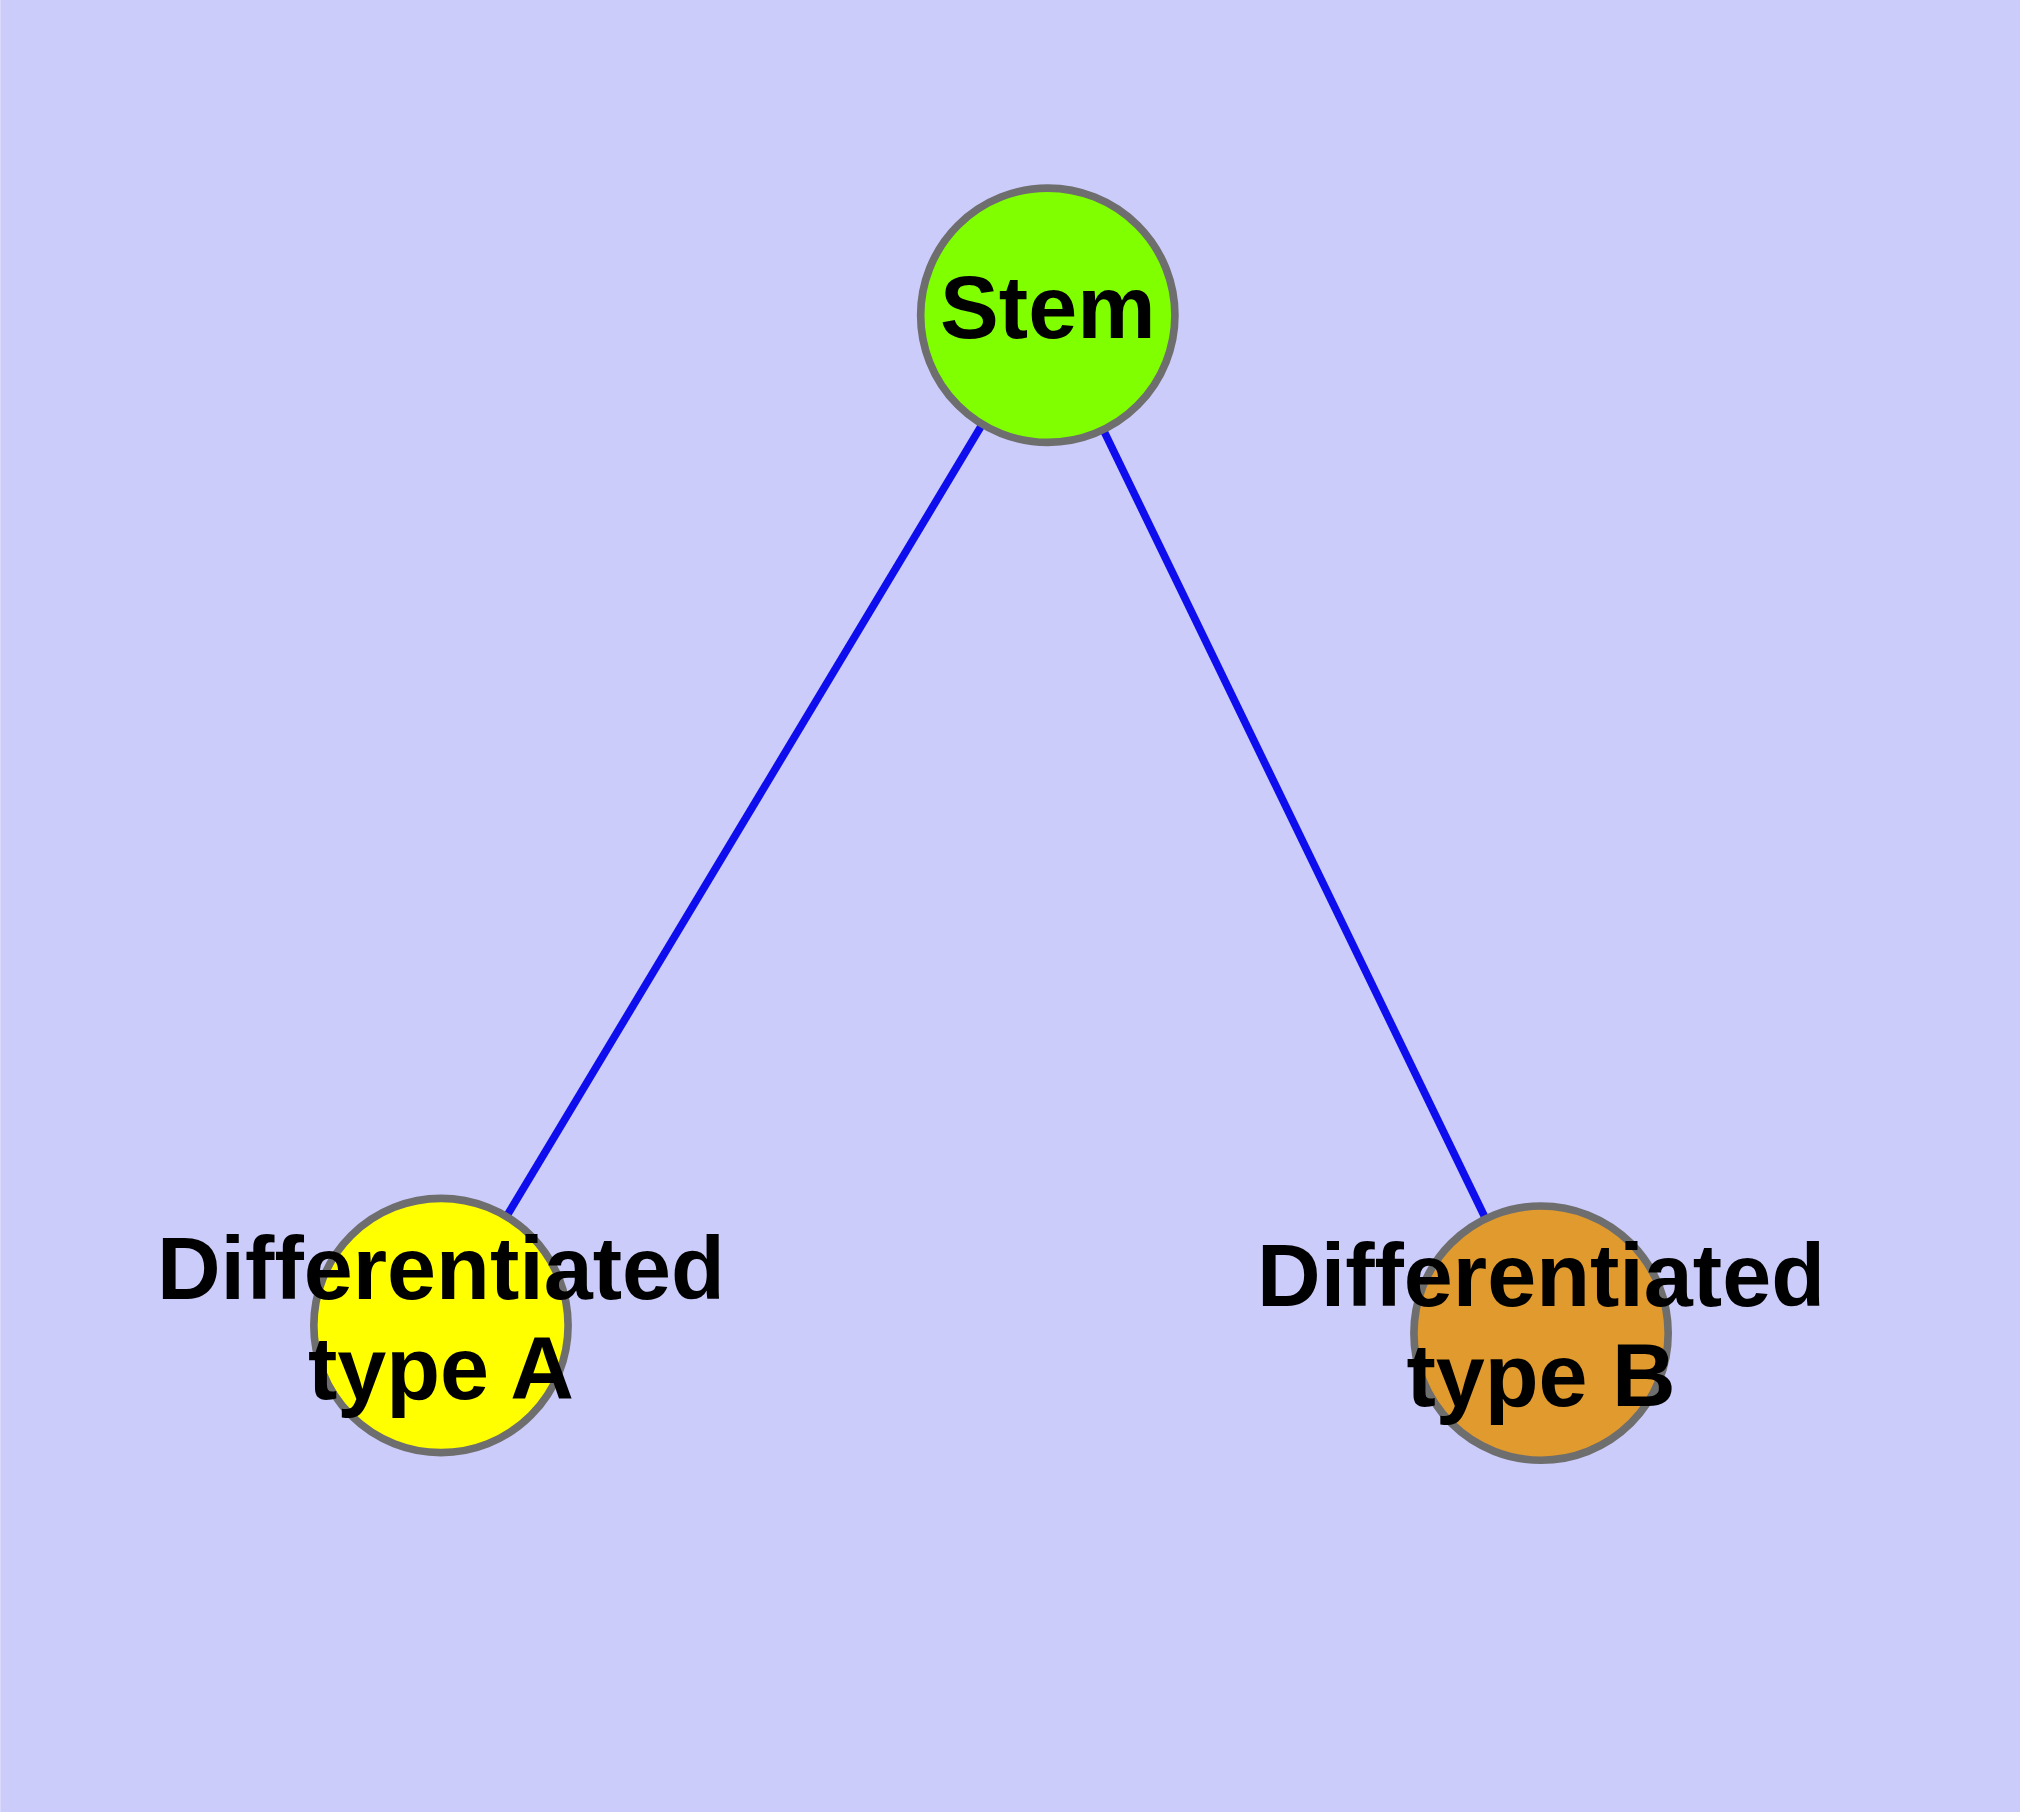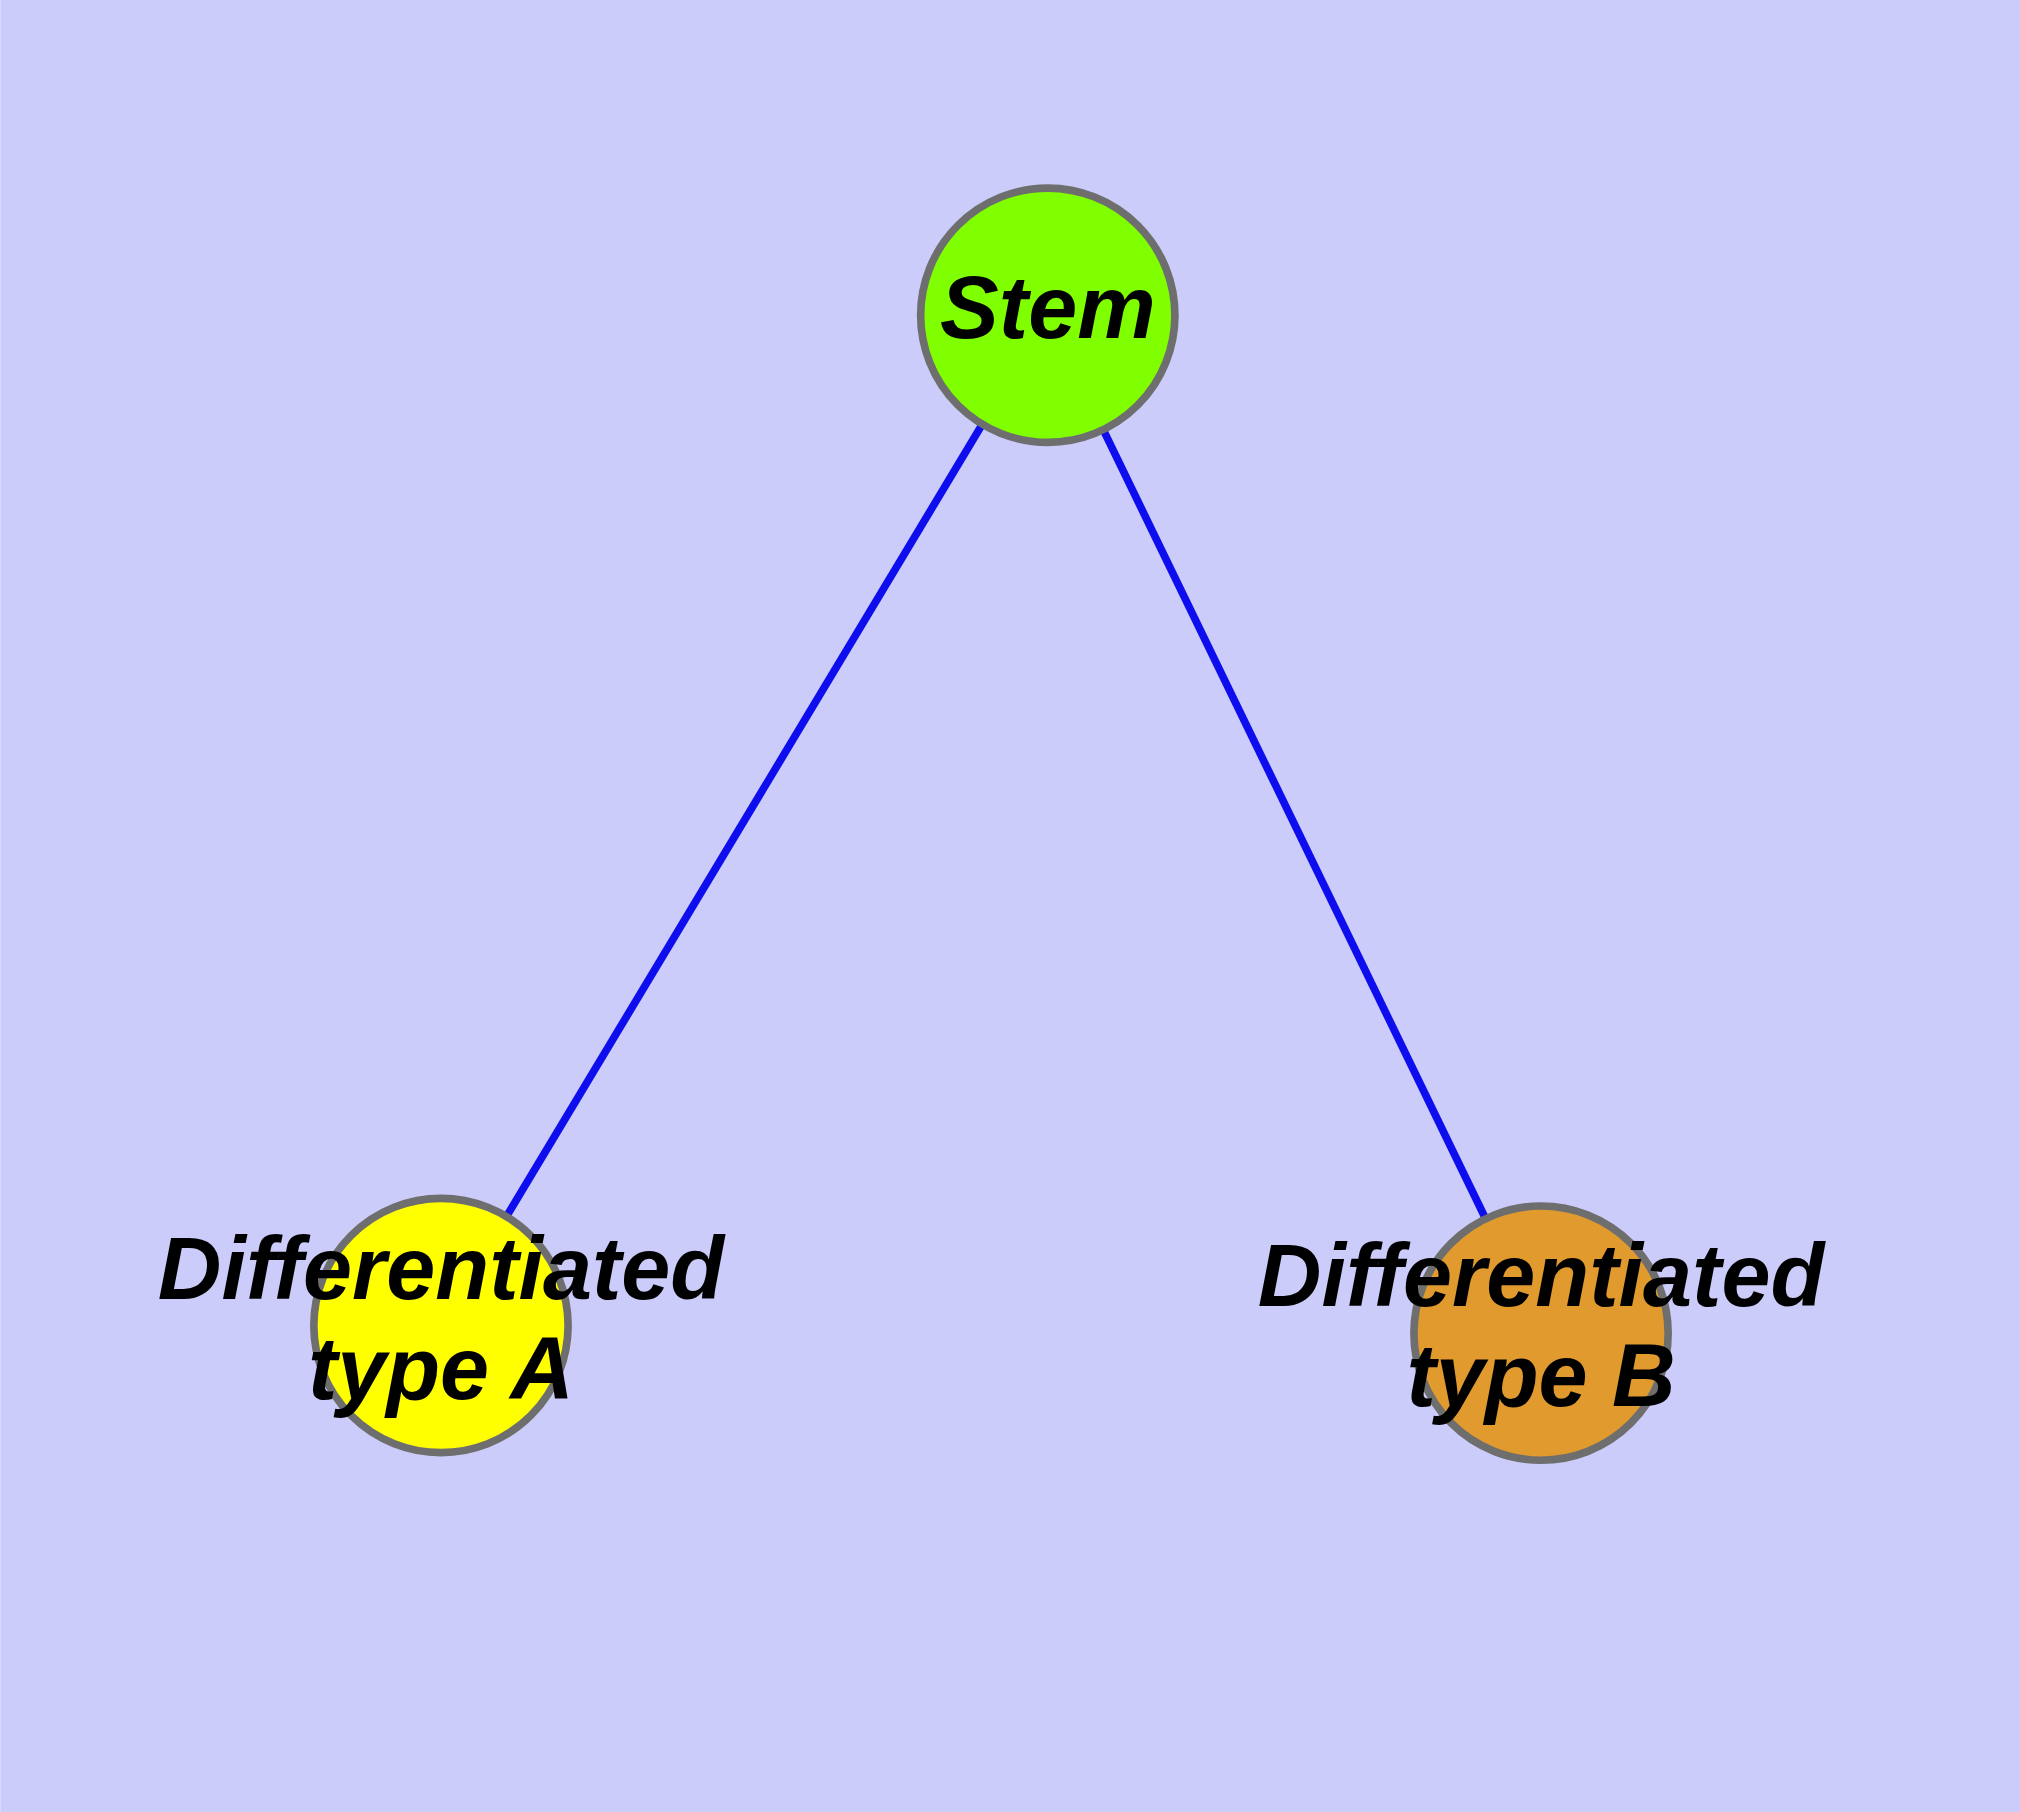--- a/index.html
+++ b/index.html
@@ -7,21 +7,20 @@
     margin: 0;
     padding: 0;
     background: #ffffff;
   }
   #canvas {
     position: relative;
     width: 2021px;
     height: 1812px;
     overflow: hidden;
     font-family: "Liberation Sans", sans-serif;
-    font-style: italic;
   }
   #graph-svg {
     position: absolute;
     left: 0;
     top: 0;
     width: 2021px;
     height: 1812px;
     display: block;
   }
   .node-label {

